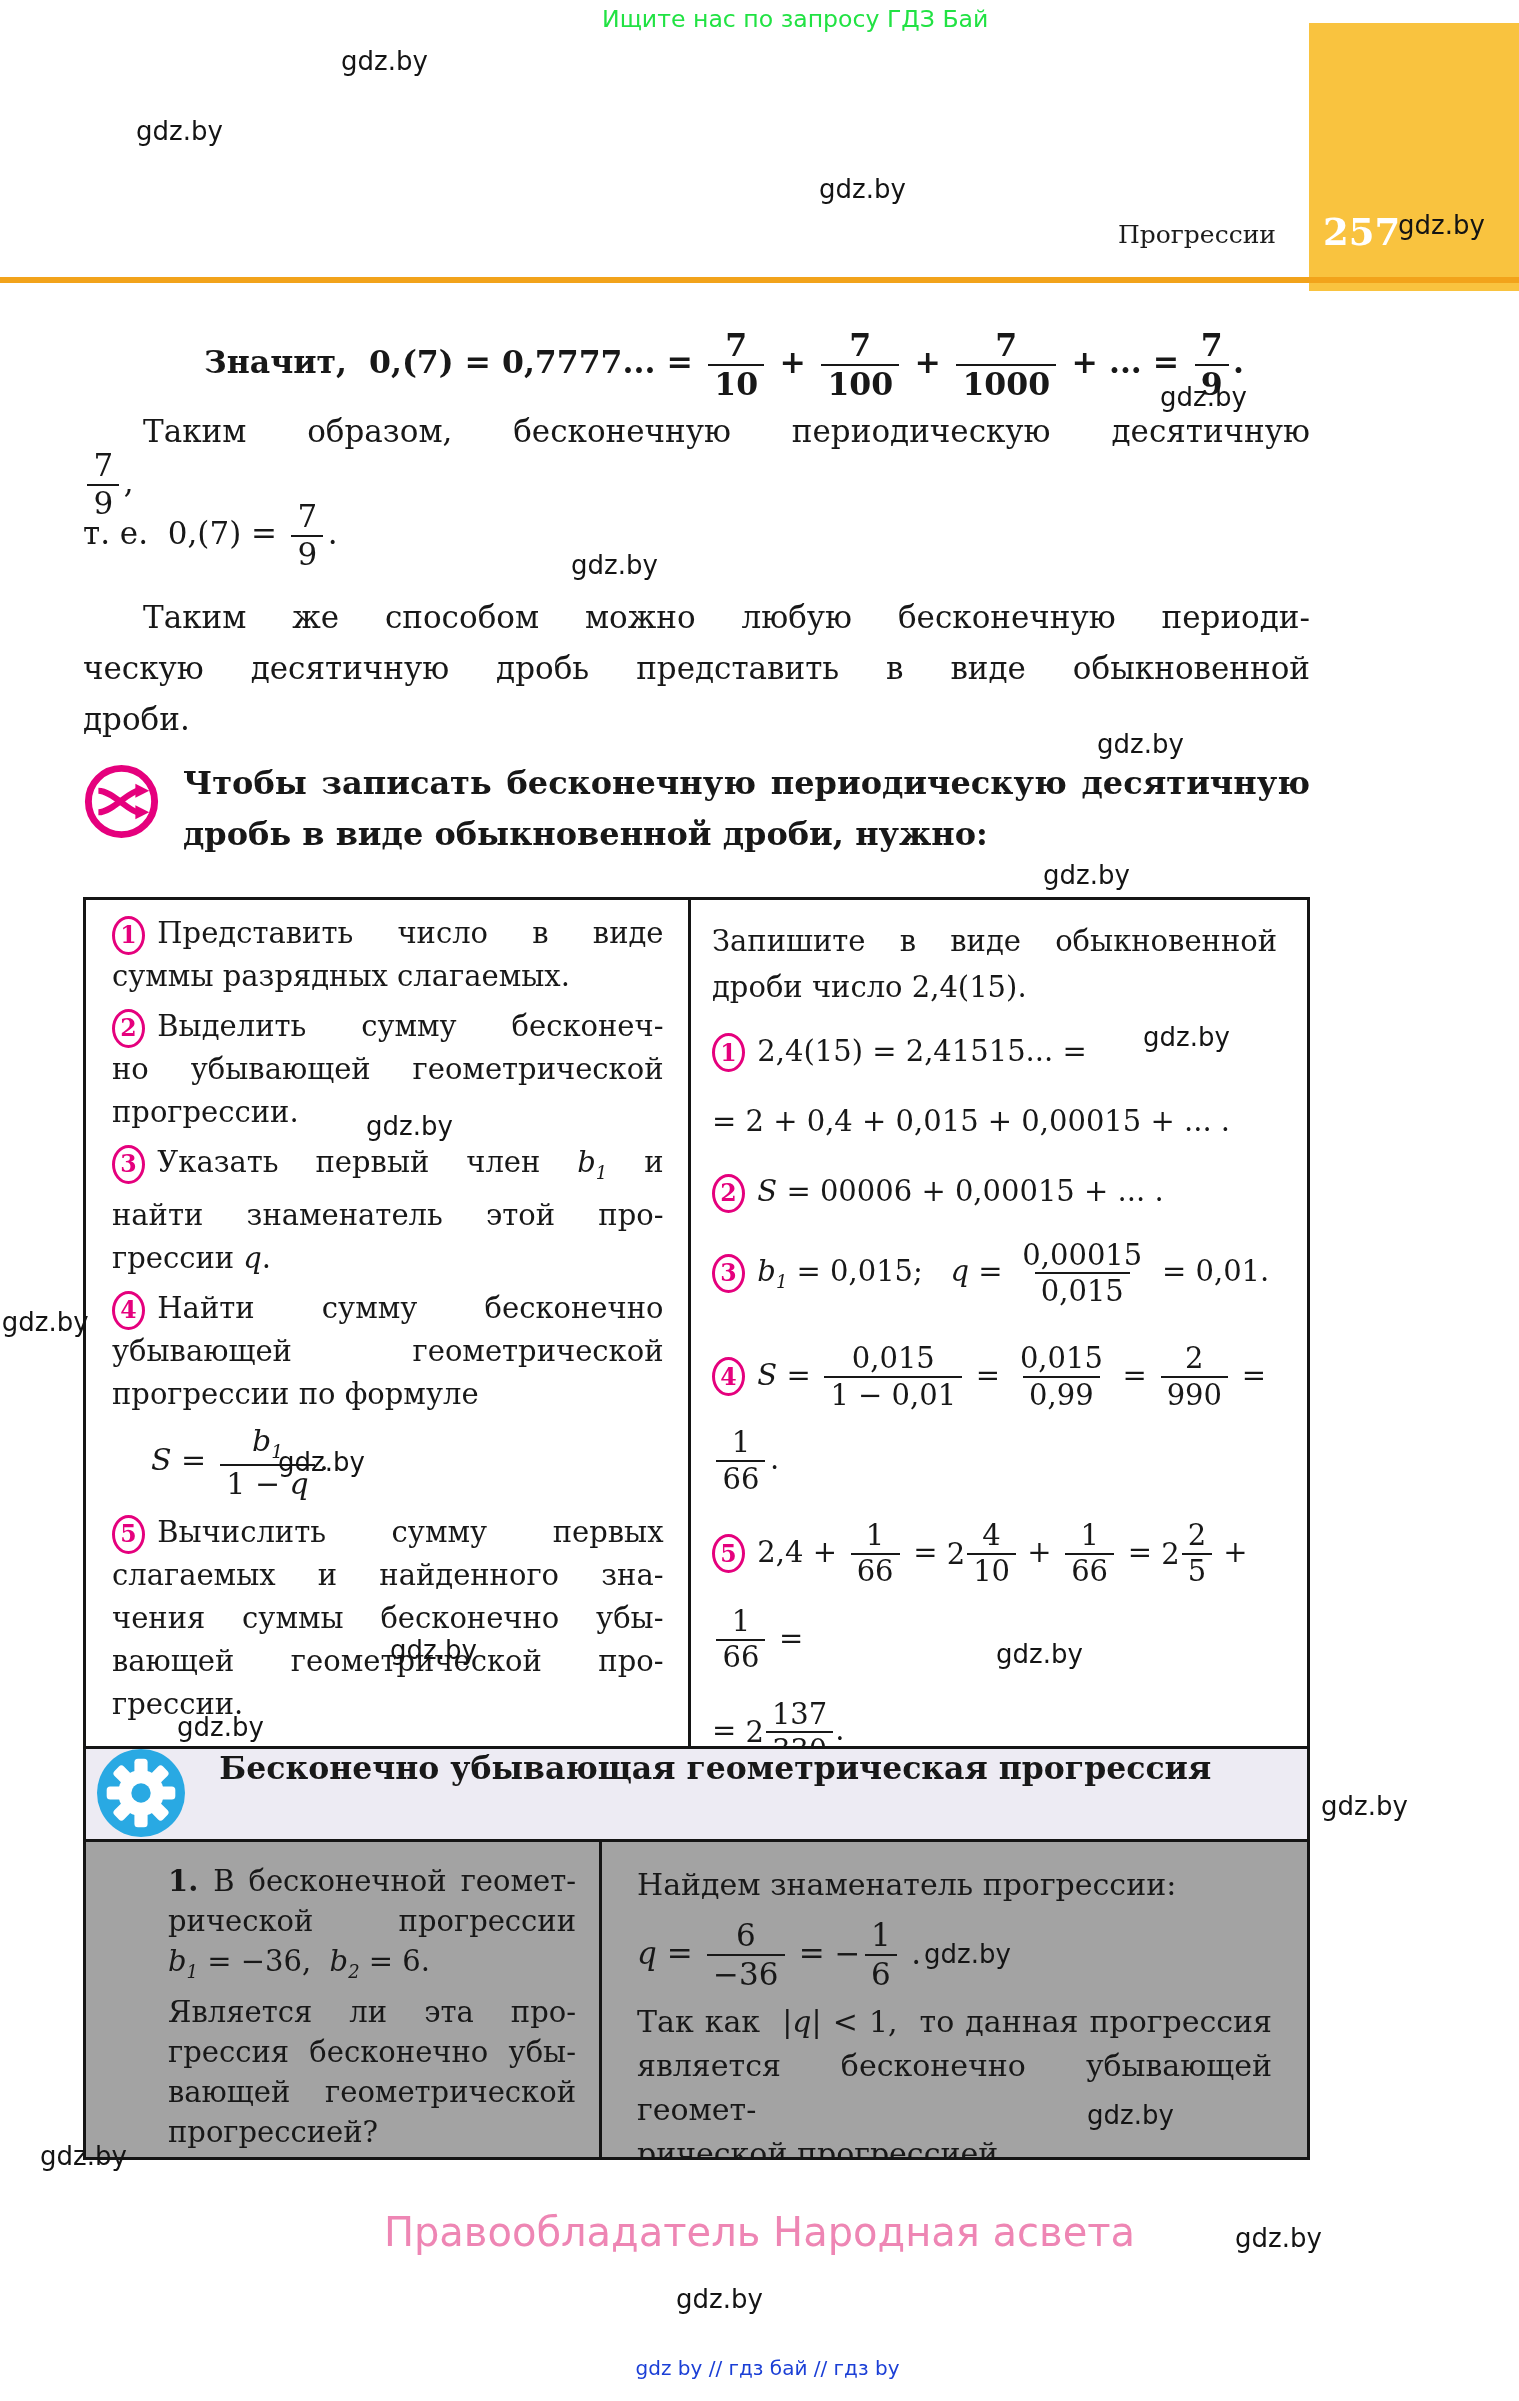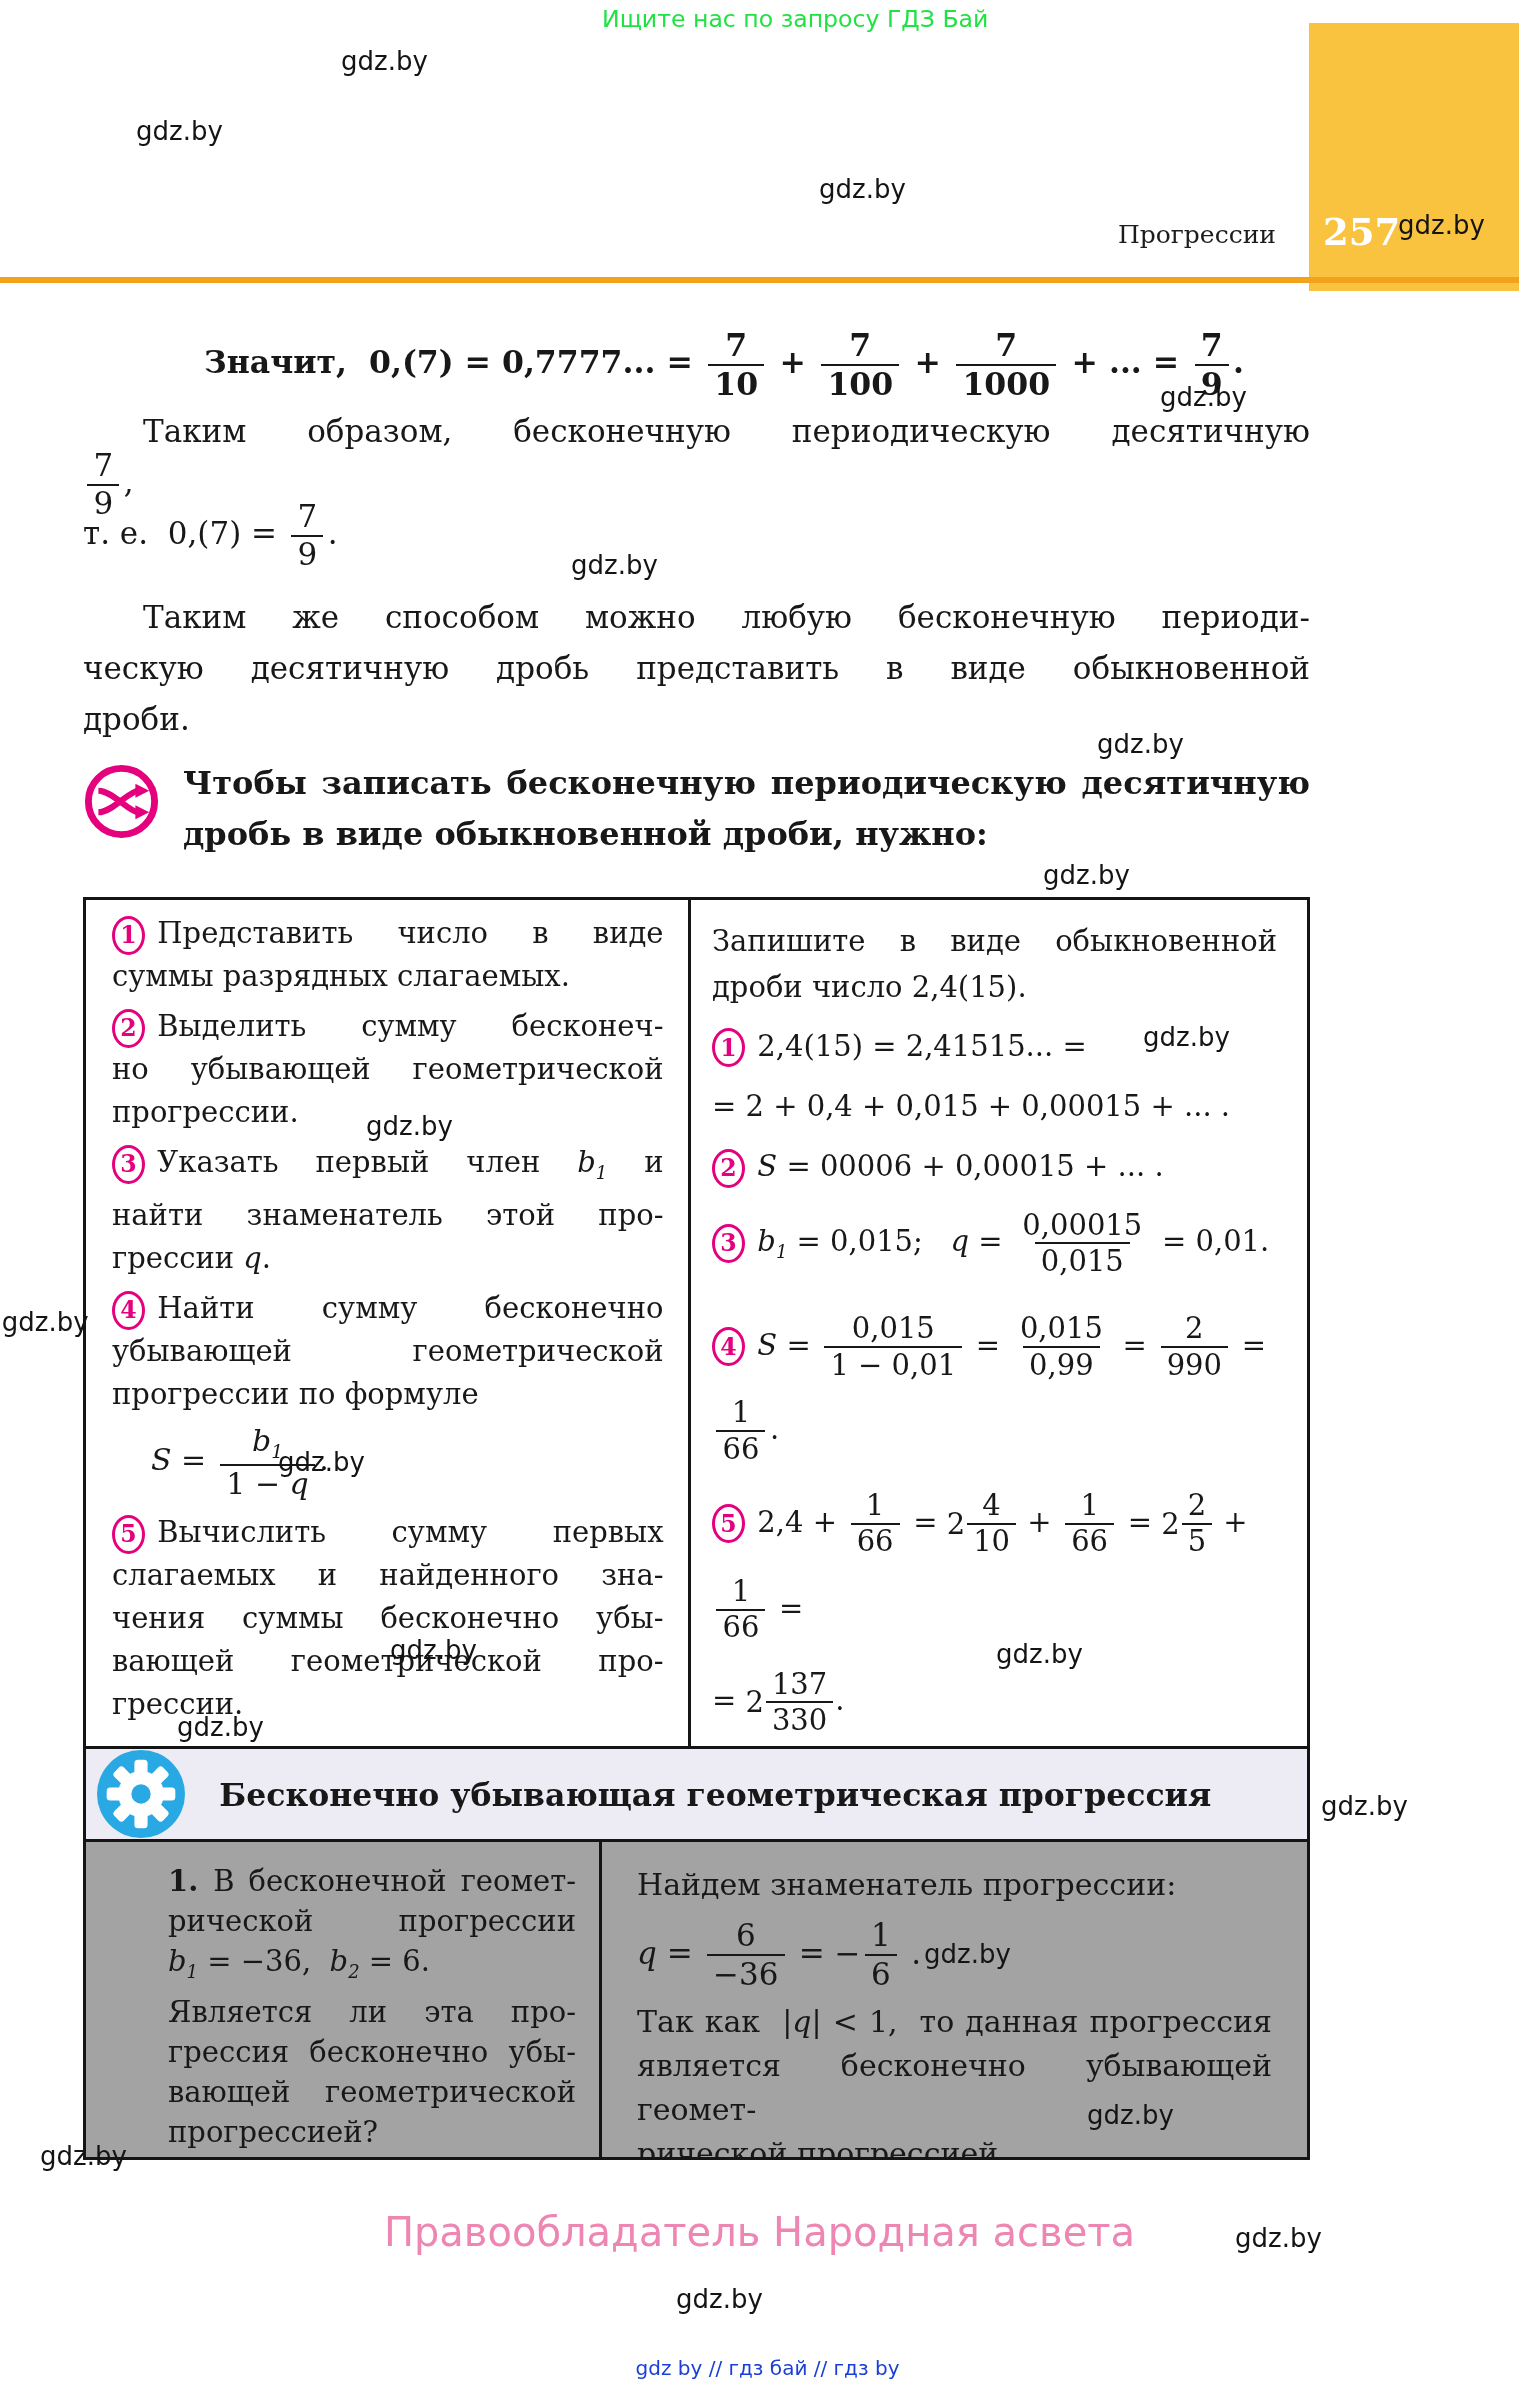--- a/index.html
+++ b/index.html
@@ -58,42 +58,42 @@
   #tbl .rcol{padding:17.5px 30px 3.5px 21px;overflow:hidden;}
   #tbl .rcol .line{font-size:29px;line-height:46px;}
   .step{margin-bottom:7px;}
 
   .cnum{
     display:inline-flex;align-items:center;justify-content:center;
     width:33px;height:39px;border:3.5px solid var(--accent);border-radius:50%;
     color:var(--accent);font-weight:bold;font-size:23.6px;box-sizing:border-box;
     margin:-5.3px 12.3px -5.3px 0;vertical-align:middle;
   }
-  .mrow{font-size:29px;line-height:48px;margin-top:12.3px;white-space:nowrap;}
+  .mrow{font-size:29px;line-height:58px;margin-top:12.3px;white-space:nowrap;}
   .mrow.tall{line-height:84px;margin-top:8.8px;}
   .mtxt{white-space:pre-wrap;}
 
   .frac{
     display:inline-flex;flex-direction:column;align-items:center;
     vertical-align:middle;margin:-23px 4.4px;line-height:1.12;text-align:center;
   }
   .frac .num,.frac .den{padding:0.9px 6.1px;}
   .frac .den{border-top:2.6px solid #181818;}
   .tall .frac,#formula1 .frac,.sformula .frac,#qform .frac{margin:0 4.4px;}
   .mix{display:inline-flex;align-items:center;vertical-align:middle;}
   .mix .frac{margin:0 1.8px;}
   .it{font-style:italic;}
   sub{font-size:0.62em;}
   b{font-weight:bold;}
 
   .sformula{font-size:30px;line-height:88px;margin:0 0 0 39px;white-space:pre-wrap;}
 
   
   #banner{top:1746px;height:96px;background:var(--lav);border:3.5px solid #151515;
-          box-sizing:border-box;display:flex;align-items:center;z-index:4;}
+          box-sizing:border-box;display:flex;align-items:flex-start;z-index:4;}
   #banner .gear{width:88px;height:88px;margin-left:10.5px;flex:0 0 88px;color:var(--gear);}
   #banner .btitle{flex:1;text-align:center;font-weight:bold;font-size:31.5px;padding-right:61px;}
 
   
   #bottom{top:1839px;height:321px;border:3.5px solid #151515;box-sizing:border-box;
           display:grid;grid-template-columns:516px 1fr;background:#a3a3a3;z-index:3;}
   #bottom .pcol{border-right:3.5px solid #151515;padding:19px 23px 3.5px 82px;overflow:hidden;}
   #bottom .pcol .line{font-size:29px;line-height:40px;}
   #bottom .scol{padding:21px 35px 3.5px 35px;overflow:hidden;}
   #bottom .scol .line{font-size:30px;line-height:44px;}

